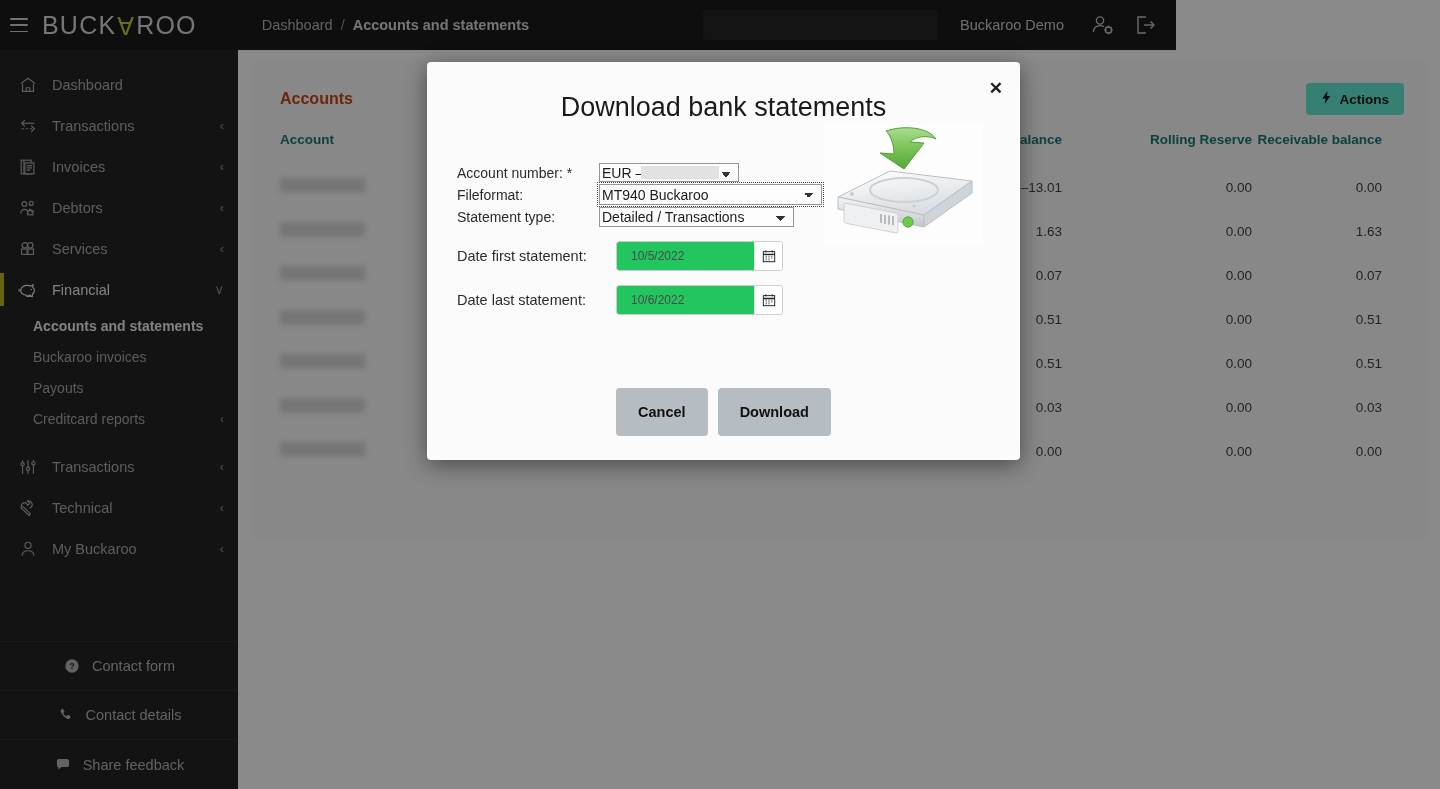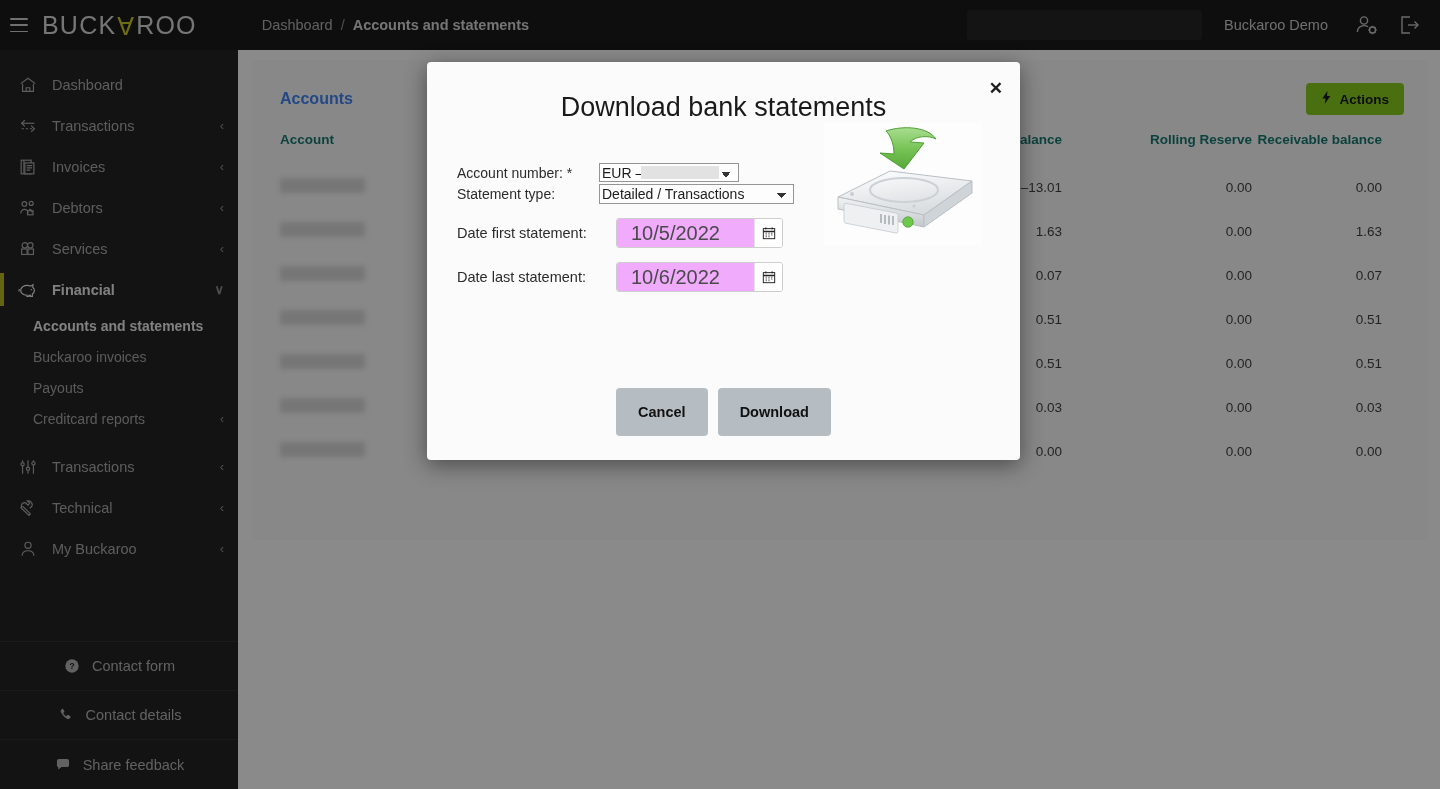--- a/index.html
+++ b/index.html
@@ -6,21 +6,21 @@
   html, body {
     width: 1440px; height: 789px;
     overflow: hidden;
     font-family: "Liberation Sans", sans-serif;
     background: #ffffff;
   }
 
   
   #topbar {
     position: absolute; top: 0; left: 0;
-    width: 1440px; height: 50px;
+    width: 1176px; height: 50px;
     background: #131313;
     display: flex; align-items: center;
     z-index: 30;
   }
   #hamburger {
     width: 18px; height: 14px;
     margin-left: 10px; margin-right: 14px;
     display: flex; flex-direction: column; justify-content: space-between;
     cursor: pointer;
   }
@@ -67,21 +67,21 @@
   .nav-item {
     display: flex; align-items: center;
     height: 41px; padding-left: 16px; padding-right: 14px;
     color: #a9a9a9; font-size: 14.5px;
     cursor: pointer; position: relative;
   }
   .nav-item .nicon { width: 24px; height: 22px; margin-right: 12px;
     display: flex; align-items: center; justify-content: center; flex: 0 0 24px; }
   .nav-item .nlabel { flex: 1; }
   .nav-item .chev { font-size: 13px; color: #8d8d8d; line-height: 1; }
-  .nav-item.active { color: #ececec; font-weight: bold; }
+  .nav-item.active { color: #ececec; font-weight: normal; }
   .nav-item.active::before {
     content: ""; position: absolute; left: 0; top: 4px;
     width: 4px; height: 33px; background: #b9b916;
   }
   .sub-item {
     height: 31px; display: flex; align-items: center;
     padding-left: 33px; padding-right: 14px;
     color: #a5a5a5; font-size: 14px; cursor: pointer;
   }
   .sub-item .slabel { flex: 1; }
@@ -106,23 +106,23 @@
   #card {
     position: absolute; left: 14px; top: 10px;
     width: 1176px; height: 480px;
     background: #fbfbfb;
     border-radius: 5px;
   }
   #card-head {
     display: flex; align-items: center;
     padding: 18px 24px 0 28px; height: 60px;
   }
-  #card-title { font-size: 16px; font-weight: bold; color: #3b82f6; }
+  #card-title { font-size: 16px; font-weight: bold; color: #c2410c; }
   #actions-btn {
-    margin-left: auto; background: #84cc16; color: #101010;
+    margin-left: auto; background: #5eead4; color: #101010;
     font-weight: bold; font-size: 13.5px;
     border: none; border-radius: 4px;
     height: 32px; padding: 0 15px;
     display: flex; align-items: center; gap: 7px; cursor: pointer;
     font-family: "Liberation Sans", sans-serif;
   }
   table { width: 100%; border-collapse: collapse; table-layout: fixed; }
   thead th {
     font-size: 13.5px; font-weight: bold; color: #0f766e;
     padding: 12px 0 18px 0; text-align: right;
@@ -202,21 +202,21 @@
   #sel-stmttype { width: 195px; height: 20px; }
 
   .date-field {
     display: flex; align-items: stretch;
     height: 30px; border: 1px solid #cdcdcd;
     border-radius: 3px; background: #ffffff; overflow: hidden;
   }
   .date-field input {
     width: 137px; border: none; outline: none;
     font-family: "Liberation Sans", sans-serif;
-    font-size: 20px; color: #4a4a4a; padding-left: 14px; background: #f0abfc;
+    font-size: 12px; color: #4a4a4a; padding-left: 14px; background: #22c55e;
   }
   .cal-btn {
     width: 28px; border: none; border-left: 1px solid #e2e2e2;
     background: #ffffff; cursor: pointer;
     display: flex; align-items: center; justify-content: center;
   }
 
   #drive-img {
     position: absolute; left: 397px; top: 0px;
     width: 158px; height: 122px;
@@ -581,20 +581,26 @@
     <div class="frow">
       <div class="flabel">Account number: *</div>
       <div id="account-wrap">
         <select id="sel-account">
           <option>EUR –</option>
         </select>
         <div id="account-redact"></div>
       </div>
     </div>
 
+    <div class="frow">
+      <div class="flabel">Fileformat:</div>
+      <select id="sel-fileformat">
+        <option>MT940 Buckaroo</option>
+      </select>
+    </div>
 
     <div class="frow">
       <div class="flabel">Statement type:</div>
       <select id="sel-stmttype">
         <option>Detailed / Transactions</option>
       </select>
     </div>
 
     <div class="frow tall">
       <div class="flabel">Date first statement:</div>

